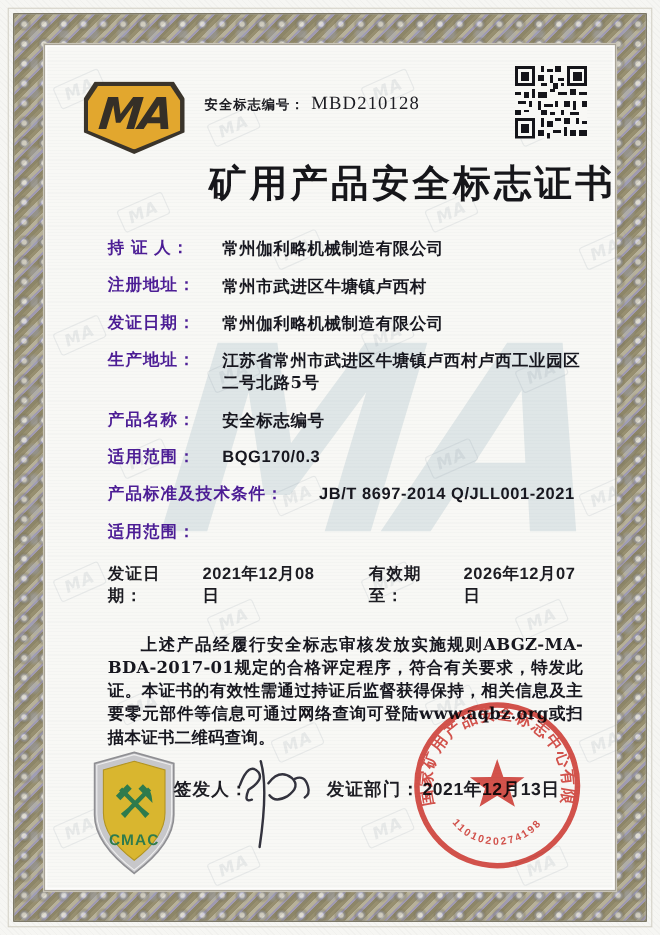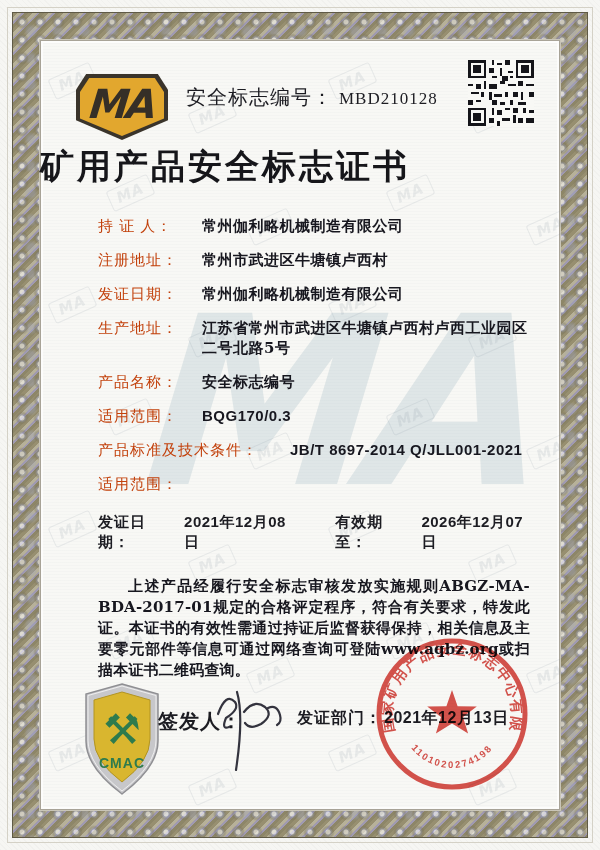--- a/index.html
+++ b/index.html
@@ -63,34 +63,34 @@
     position:absolute;inset:4px;background:#e2a72e;
     clip-path:polygon(11% 0,89% 0,100% 24%,100% 70%,50% 100%,0 70%,0 24%);
     display:flex;align-items:center;justify-content:center;
   }
   .ma-badge .ma-text{
     font:italic 900 40px "DejaVu Sans",sans-serif;color:#352f27;
     letter-spacing:-3px;transform:translateY(-3px) skewX(-6deg);
   }
 
   .cert-no{position:absolute;left:146px;top:44px;white-space:nowrap;}
-  .cert-no .lbl{font-weight:400;font-size:20px;letter-spacing:1px;}
+  .cert-no .lbl{font-weight:700;font-size:12px;letter-spacing:1px;}
   .cert-no .val{font-family:"Liberation Serif",serif;font-size:17px;letter-spacing:1px;margin-left:6px;margin-top:36px;}
 
   .qr{position:absolute;right:26px;top:20px;width:66px;height:66px;}
 
   .title{
-    position:absolute;left:0;right:0;top:104px;text-align:left;
+    position:absolute;left:0;right:0;top:104px;text-align:right;
     font-family:"Liberation Serif",serif;font-weight:900;font-size:34px;
     letter-spacing:3px;color:#16161a;
   }
 
   .body{position:absolute;left:58px;right:30px;top:176px;font-size:15px;}
   .row{display:flex;align-items:flex-start;margin-bottom:14px;line-height:20px;}
-  .row .lbl{min-width:88px;font-weight:400;letter-spacing:1px;white-space:nowrap;color:#c2410c;}
+  .row .lbl{min-width:88px;font-weight:700;letter-spacing:1px;white-space:nowrap;color:#4c1d95;}
   .row .val{
     margin-left:16px;font-family:"DejaVu Serif",serif;font-weight:700;
     color:#17171f;letter-spacing:.5px;
   }
   .row .val.latin{font-family:"Liberation Sans",sans-serif;font-weight:700;letter-spacing:.5px;}
   .row.std .lbl{min-width:0;}
   .row.std .val{margin-left:32px;}
 
   .dates-row{display:flex;margin-top:18px;margin-bottom:12px;line-height:20px;}
   .dates-row .lbl{font-weight:700;letter-spacing:1px;}
@@ -101,21 +101,21 @@
   .remark-row .lbl{font-weight:700;letter-spacing:1px;}
 
   .statement{
     margin-top:24px;text-indent:2em;
     font-family:"DejaVu Serif",serif;font-weight:700;font-size:15px;
     line-height:21px;color:#17171f;text-align:justify;letter-spacing:.2px;
   }
 
   
   .cmac{position:absolute;left:42px;top:642px;}
-  .signer{position:absolute;left:118px;top:668px;font-size:20px;font-weight:700;letter-spacing:1px;}
+  .signer{position:absolute;left:118px;top:668px;font-size:16px;font-weight:700;letter-spacing:1px;}
   .signature{position:absolute;left:170px;top:640px;}
   .dept{position:absolute;left:257px;top:668px;font-size:16px;font-weight:700;letter-spacing:1px;white-space:nowrap;}
   .dept .date{font-weight:700;letter-spacing:.5px;margin-left:2px;}
   .stamp{position:absolute;left:328px;top:590px;mix-blend-mode:multiply;opacity:.92;}
 </style>
 </head>
 <body>
 
 <div class="page">
   <div class="frame-outer"></div>

